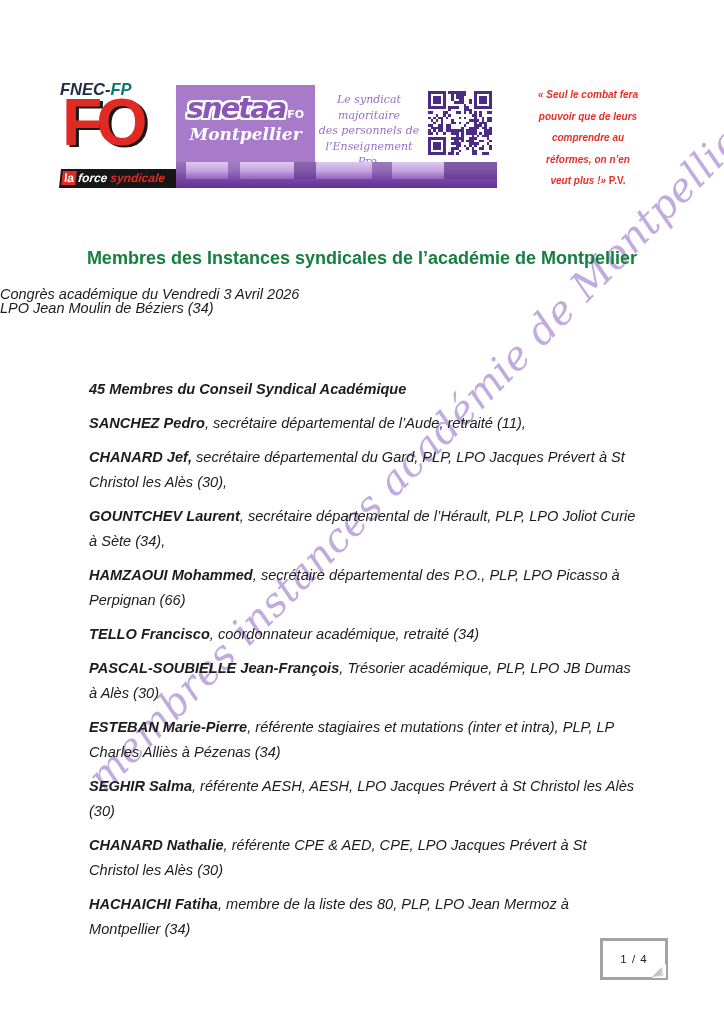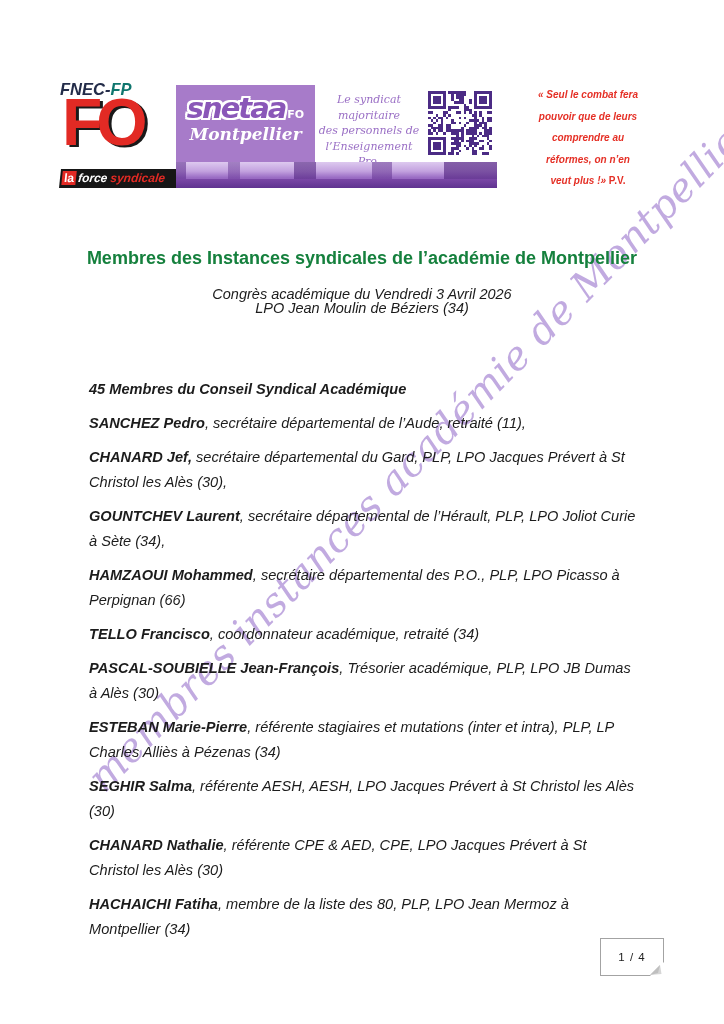--- a/index.html
+++ b/index.html
@@ -77,35 +77,35 @@
   }
   
   .quote{
     position:absolute;left:503px;top:84px;width:170px;text-align:center;
     color:#e53026;font-style:italic;font-weight:700;font-size:10px;line-height:21.5px;
   }
   .quote .attr{font-style:normal;}
   
   .title{position:absolute;left:0;top:248px;width:724px;text-align:center;
     font-size:18px;font-weight:700;color:#15803d;}
-  .sub{position:absolute;left:0;width:724px;text-align:center;font-style:italic;
+  .sub{position:absolute;left:0;width:724px;font-style:italic;
     font-size:14.5px;color:#1c1c1c;}
   .sub1{top:286px;} .sub2{top:300px;}
   
   .body{
     position:absolute;left:89px;top:377px;width:550px;
     font-style:italic;font-size:14.6px;line-height:25px;color:#1c1c1c;
   }
   .section{font-weight:700;margin:0 0 9px 0;}
   .member{margin:0 0 9px 0;}
   .member b{font-weight:700;}
   
   .page-num{
     position:absolute;left:600px;top:938px;width:62px;height:36px;background:#fff;
-    border:1px solid #a3a3a3;display:flex;align-items:center;justify-content:center;
+    border:3px solid #a3a3a3;display:flex;align-items:center;justify-content:center;
     font-size:11.5px;color:#222;letter-spacing:1px;
   }
   .fold{position:absolute;right:-1px;bottom:-1px;}
 </style>
 </head>
 <body>
 
 <div class="page">
 
   <div class="watermark">membres instances académie de Montpellier</div>

